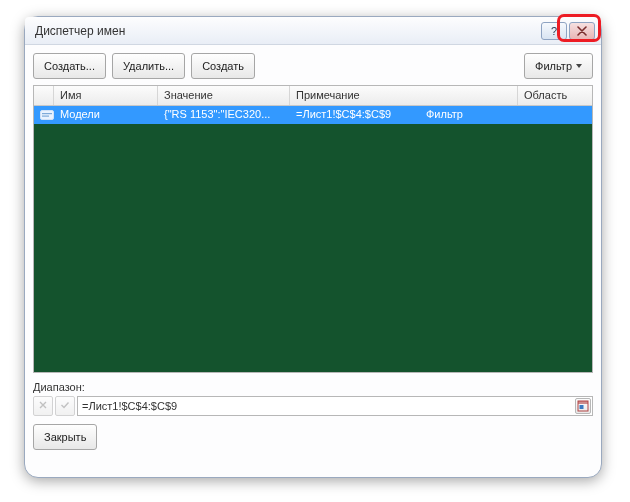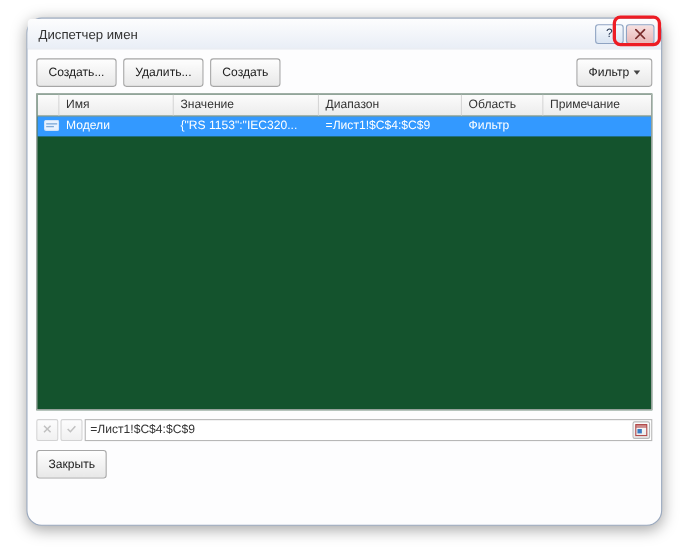--- a/index.html
+++ b/index.html
@@ -225,43 +225,43 @@
         <span>Фильтр</span>
         <span class="dropdown-arrow"></span>
       </button>
     </div>
 
     <div class="grid">
       <div class="grid-head">
         <div class="ghcell col-icon"></div>
         <div class="ghcell col-name">Имя</div>
         <div class="ghcell col-value">Значение</div>
-        <div class="ghcell col-range">Диапазон</div>
+        <div class="ghcell col-note">Примечание</div>
         <div class="ghcell col-scope">Область</div>
-        <div class="ghcell col-note">Примечание</div>
       </div>
       <div class="grid-row selected">
         <div class="gcell col-icon">
           <span class="name-icon">
             <svg width="14" height="10" viewBox="0 0 14 10">
                 <rect x="0.5" y="0.5" width="13" height="9" rx="1.5" fill="#e8f2ff" stroke="#cfe1f7"></rect>
                 <rect x="2" y="3" width="10" height="1.2" fill="#7da9d8"></rect>
                 <rect x="2" y="5.5" width="7" height="1.2" fill="#7da9d8"></rect>
               </svg>
           </span>
         </div>
         <div class="gcell col-name">Модели</div>
         <div class="gcell col-value">{"RS 1153":"IEC320...</div>
         <div class="gcell col-range">=Лист1!$C$4:$C$9</div>
         <div class="gcell col-scope">Фильтр</div>
         <div class="gcell col-note"></div>
       </div>
     </div>
 
     <div class="range-section">
+      <span class="range-label">Диапазон:</span>
       <div class="range-row">
         <div class="mini-btn disabled">
           <span>
             <svg width="10" height="10" viewBox="0 0 10 10">
                 <path d="M2 2 L8 8 M8 2 L2 8" stroke="#9a9a9a" stroke-width="1.4"></path>
               </svg>
           </span>
         </div>
         <div class="mini-btn disabled">
           <span>

